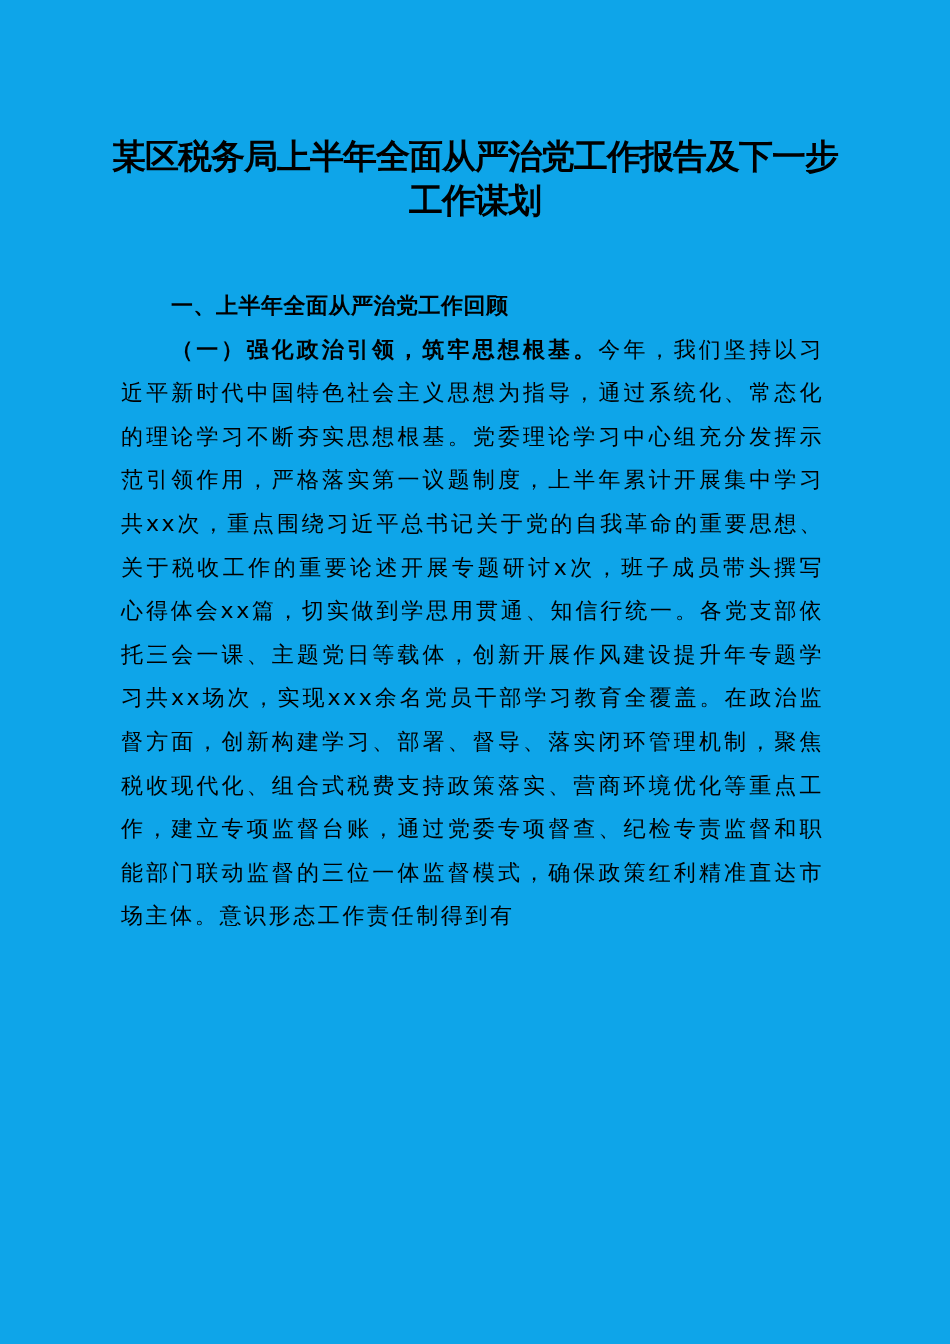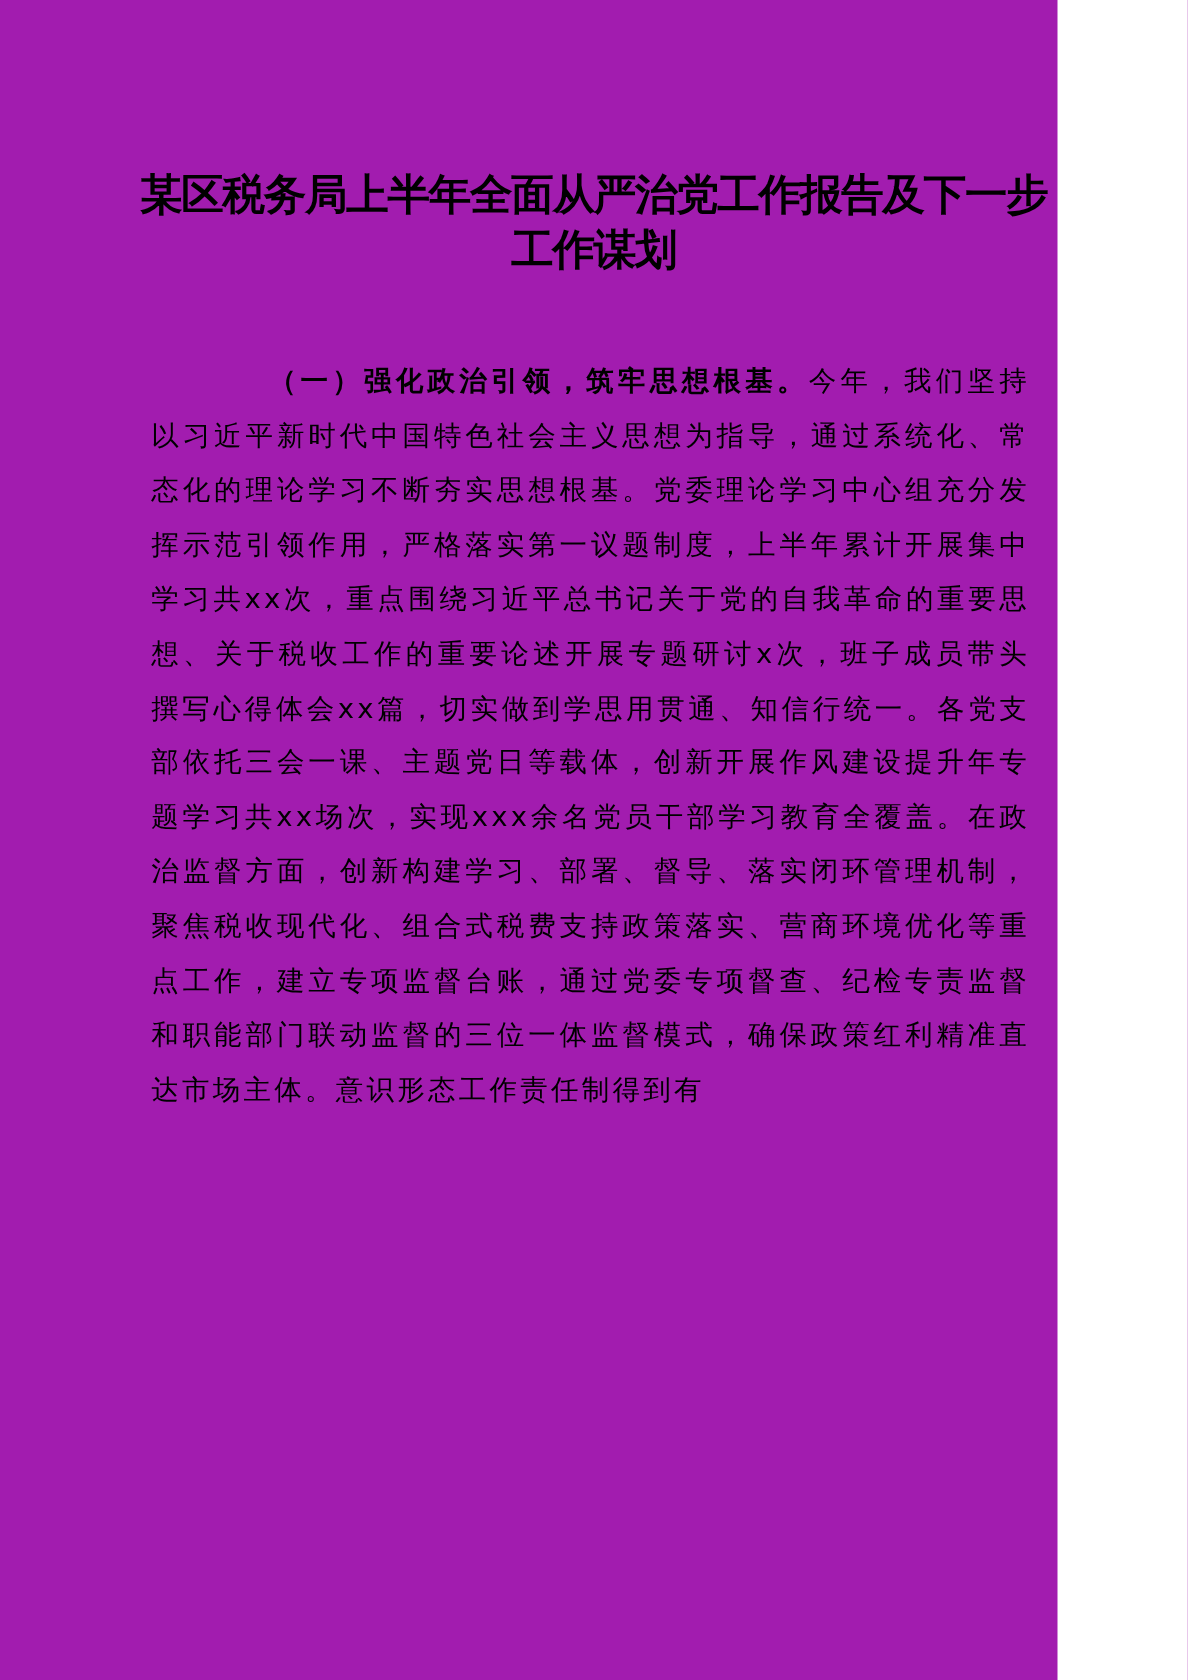--- a/index.html
+++ b/index.html
@@ -11,23 +11,23 @@
       width: 950px;
       height: 1344px;
       position: relative;
       overflow: hidden;
       color: #000000;
     }
     .page {
       position: absolute;
       left: 0;
       top: 0;
-      width: 846px;
+      width: 950px;
       height: 1344px;
-      background: #a21caf;
+      background: #0ea5e9;
     }
     .title {
       position: absolute;
       left: 100px;
       top: 134px;
       width: 750px;
       text-align: center;
       font-family: "DejaVu Serif", "Liberation Serif", serif;
       font-weight: bold;
       font-size: 34px;
@@ -56,27 +56,27 @@
     }
     .para {
       margin: 0;
       text-indent: 50px;
       text-align: justify;
       text-align-last: left;
     }
     .lead {
       font-weight: bold;
       font-family: "DejaVu Serif", "Liberation Serif", serif;
-      margin-left: 44px;
     }
   </style>
 </head>
 <body>
 
 <div class="page">
   <h1 class="title">某区税务局上半年全面从严治党工作报告及下一步工作谋划</h1>
 
   <div class="body-text">
+    <p class="heading1">一、上半年全面从严治党工作回顾</p>
 
 
     <p class="para"><span class="lead">（一）强化政治引领，筑牢思想根基。</span><span>今年，我们坚持以习近平新时代中国特色社会主义思想为指导，通过系统化、常态化的理论学习不断夯实思想根基。党委理论学习中心组充分发挥示范引领作用，严格落实第一议题制度，上半年累计开展集中学习共xx次，重点围绕习近平总书记关于党的自我革命的重要思想、关于税收工作的重要论述开展专题研讨x次，班子成员带头撰写心得体会xx篇，切实做到学思用贯通、知信行统一。各党支部依托三会一课、主题党日等载体，创新开展作风建设提升年专题学习共xx场次，实现xxx余名党员干部学习教育全覆盖。在政治监督方面，创新构建学习、部署、督导、落实闭环管理机制，聚焦税收现代化、组合式税费支持政策落实、营商环境优化等重点工作，建立专项监督台账，通过党委专项督查、纪检专责监督和职能部门联动监督的三位一体监督模式，确保政策红利精准直达市场主体。意识形态工作责任制得到有</span></p>
   </div>
 </div>
 
 </body></html>

